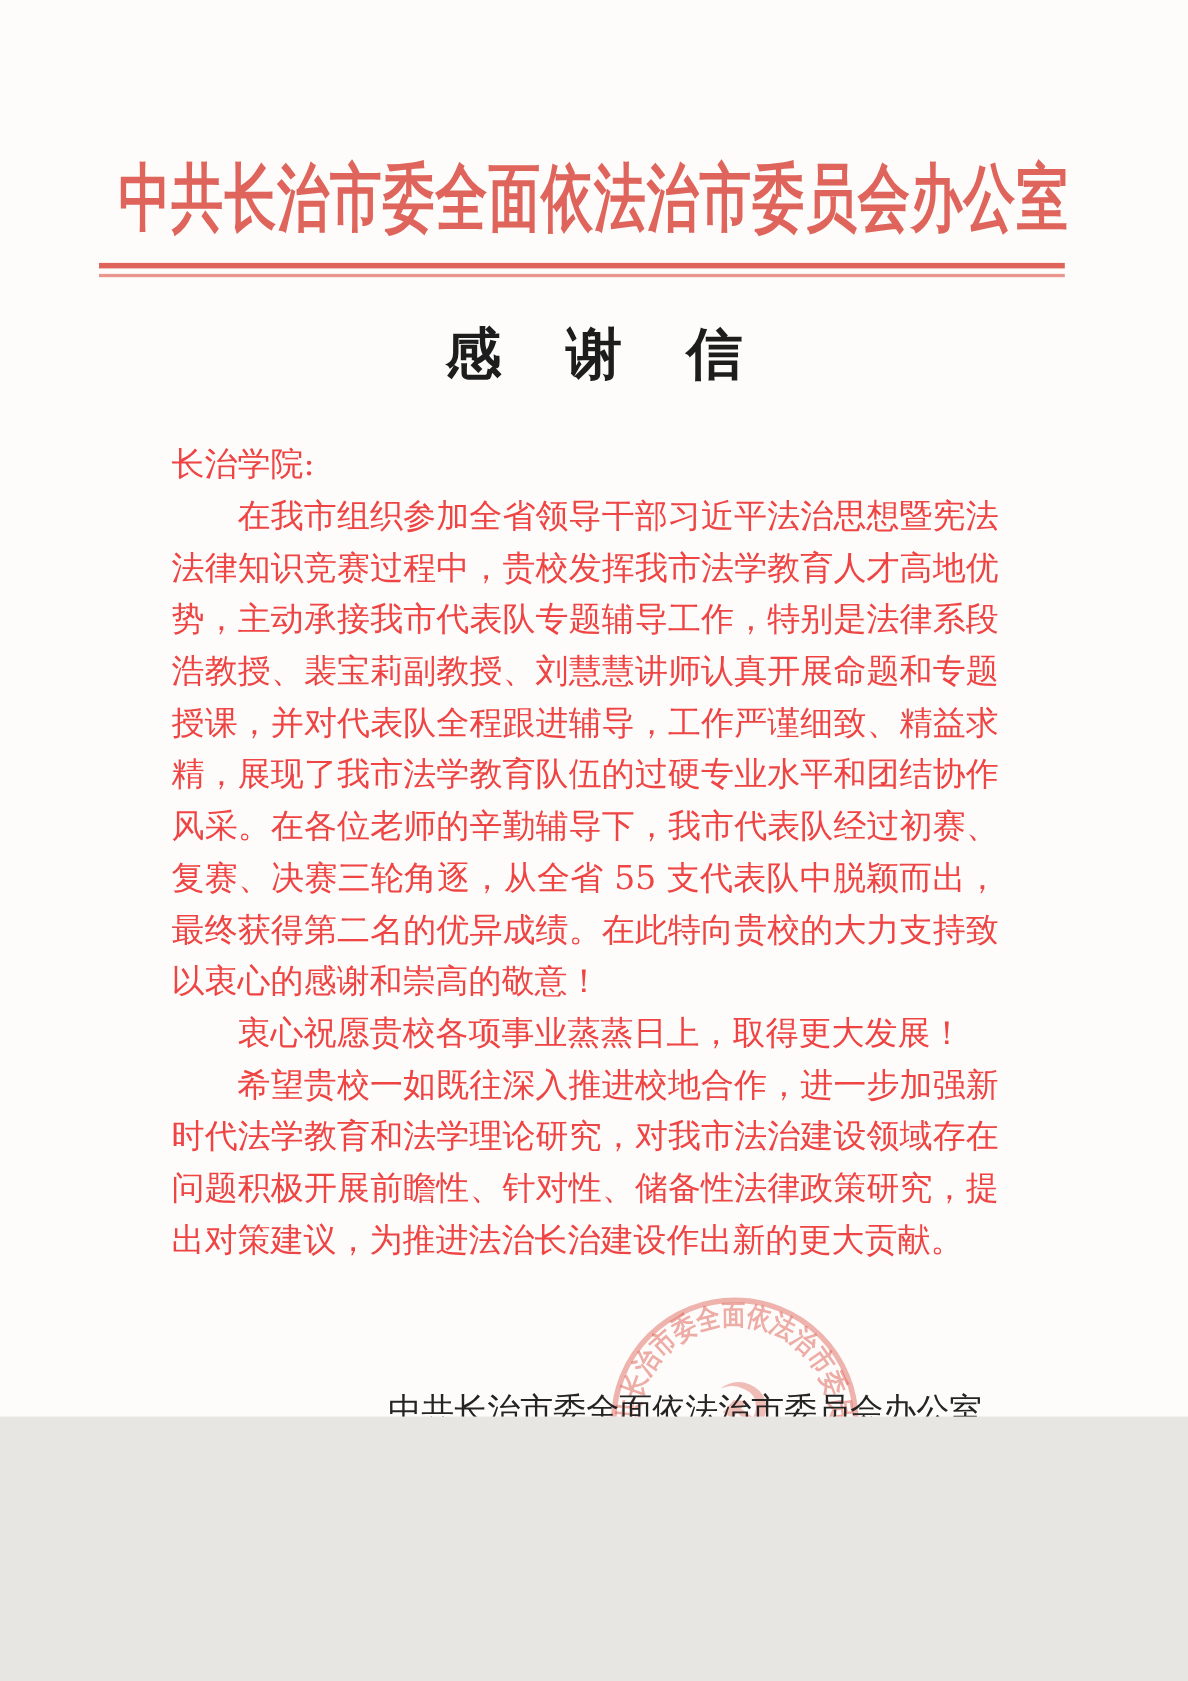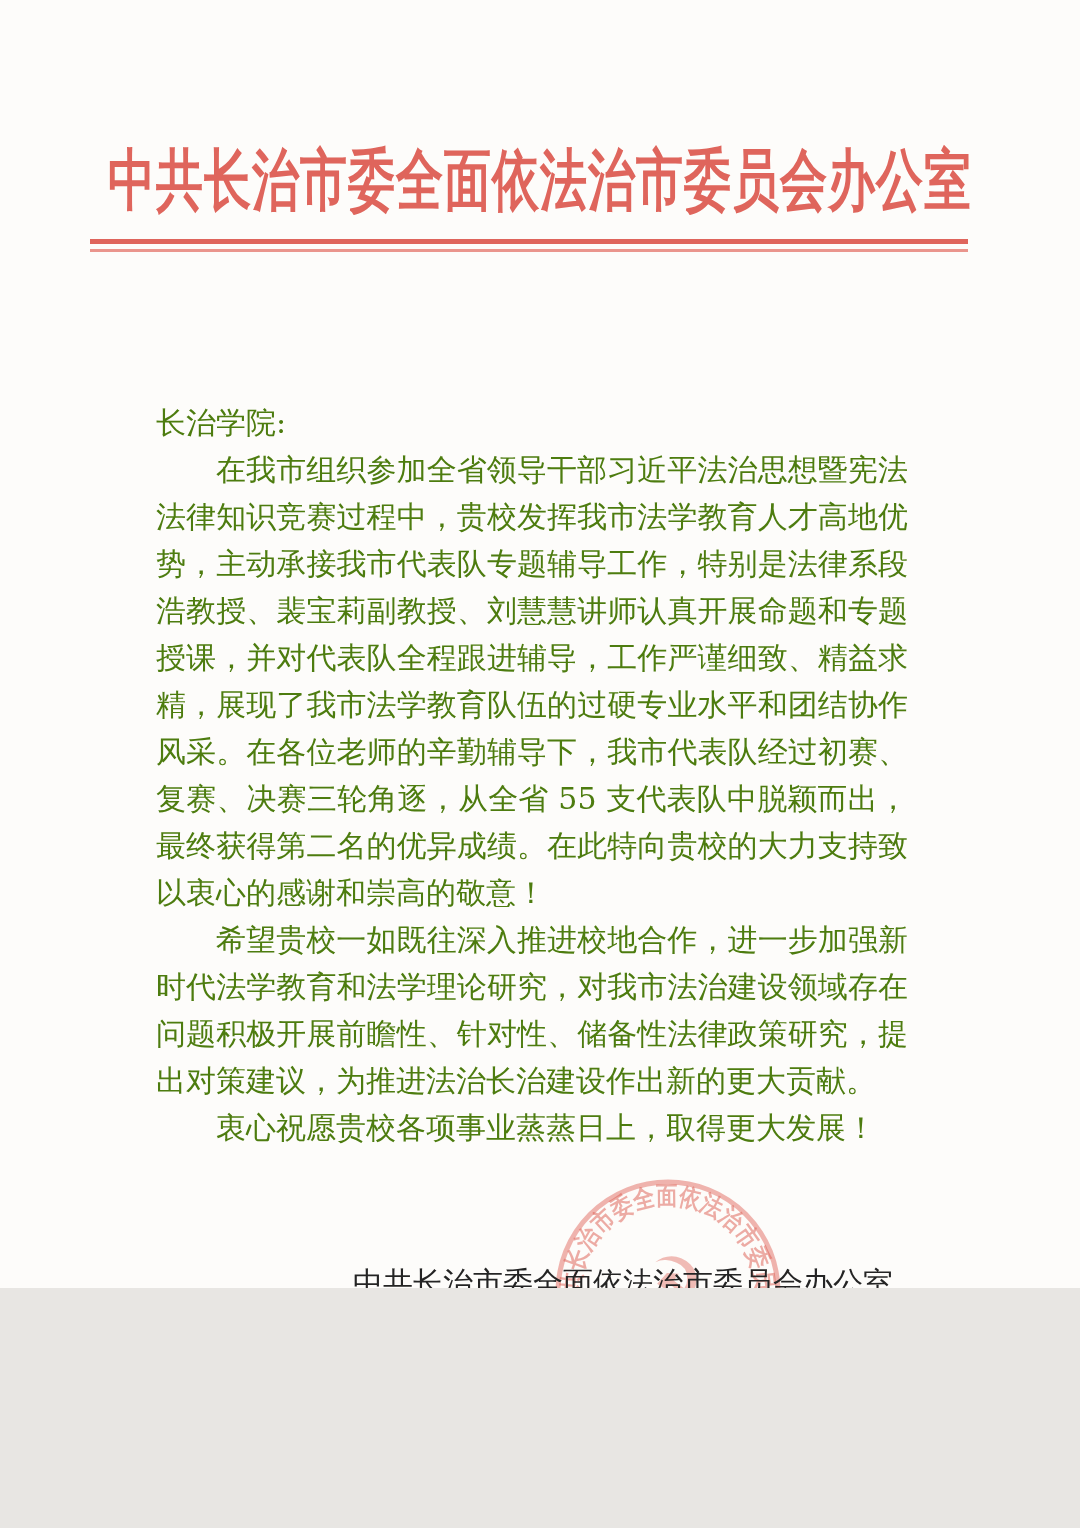--- a/index.html
+++ b/index.html
@@ -44,21 +44,21 @@
     color:#1d1d1d;
     letter-spacing:1.15em;
     text-indent:1.15em;
     white-space:nowrap;
   }
   
   .body{
     position:absolute;top:399px;left:156px;width:752px;
     font-size:30px;
     line-height:47px;
-    color:#4d7c0f;
+    color:#ef4444;
     text-align:justify;
   }
   .body p{margin:0;}
   .salutation{text-indent:0;}
   .para{text-indent:2em;}
   
   .signature{
     position:absolute;top:1266px;left:623px;
     transform:translateX(-50%);
     font-size:30px;line-height:34px;
@@ -102,26 +102,27 @@
 
   <header class="letterhead">
     <div class="letterhead-text">中共长治市委全面依法治市委员会办公室</div>
   </header>
 
   <div class="rule rule-top">
     <div class="rule-thick"></div>
     <div class="rule-thin"></div>
   </div>
 
+  <h1 class="doc-title">感谢信</h1>
 
   <main class="body">
     <p class="salutation">长治学院:</p>
     <p class="para">在我市组织参加全省领导干部习近平法治思想暨宪法法律知识竞赛过程中，贵校发挥我市法学教育人才高地优势，主动承接我市代表队专题辅导工作，特别是法律系段浩教授、裴宝莉副教授、刘慧慧讲师认真开展命题和专题授课，并对代表队全程跟进辅导，工作严谨细致、精益求精，展现了我市法学教育队伍的过硬专业水平和团结协作风采。在各位老师的辛勤辅导下，我市代表队经过初赛、复赛、决赛三轮角逐，从全省 55 支代表队中脱颖而出，最终获得第二名的优异成绩。在此特向贵校的大力支持致以衷心的感谢和崇高的敬意！</p>
+    <p class="para">衷心祝愿贵校各项事业蒸蒸日上，取得更大发展！</p>
     <p class="para">希望贵校一如既往深入推进校地合作，进一步加强新时代法学教育和法学理论研究，对我市法治建设领域存在问题积极开展前瞻性、针对性、储备性法律政策研究，提出对策建议，为推进法治长治建设作出新的更大贡献。</p>
-    <p class="para">衷心祝愿贵校各项事业蒸蒸日上，取得更大发展！</p>
   </main>
 
   <svg class="seal" viewBox="0 0 230 230">
     <circle class="seal-ring" cx="115" cy="115" r="110"></circle>
     <path id="sealArcPath" d="M 30 137.8 A 88 88 0 1 1 200 137.8" fill="none"></path>
     <text class="seal-arc-text">
       <textPath href="#sealArcPath" startOffset="0" textLength="320" lengthAdjust="spacingAndGlyphs">中共长治市委全面依法治市委员会</textPath>
     </text>
     <text class="seal-emblem" x="115" y="142" text-anchor="middle">☭</text>
     <text class="seal-bottom-text" x="118" y="186" text-anchor="middle">办公室</text>

